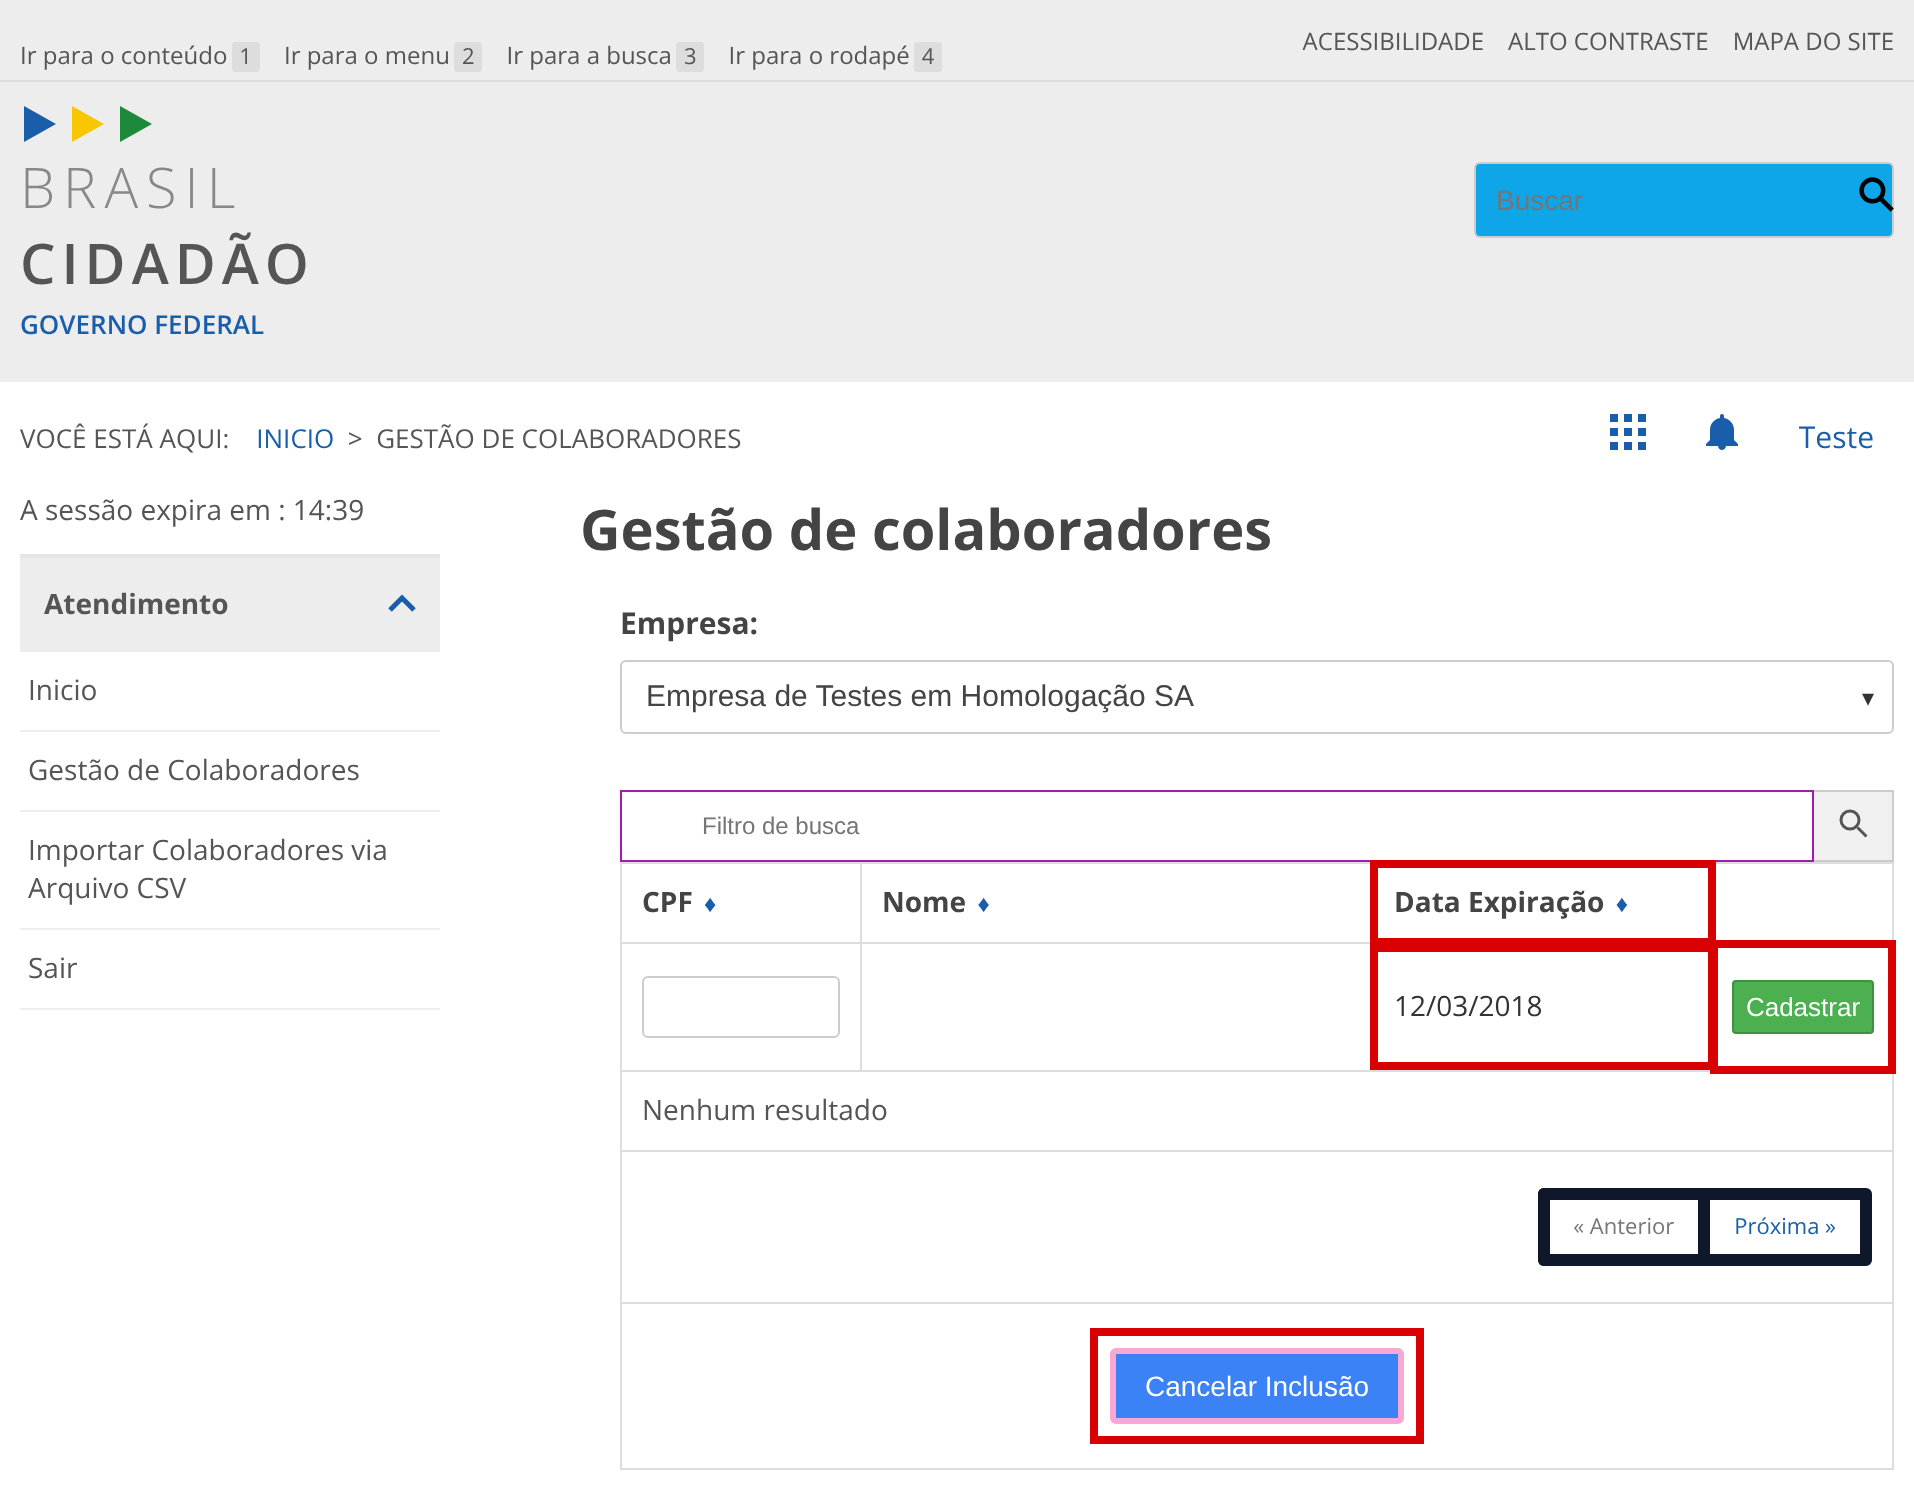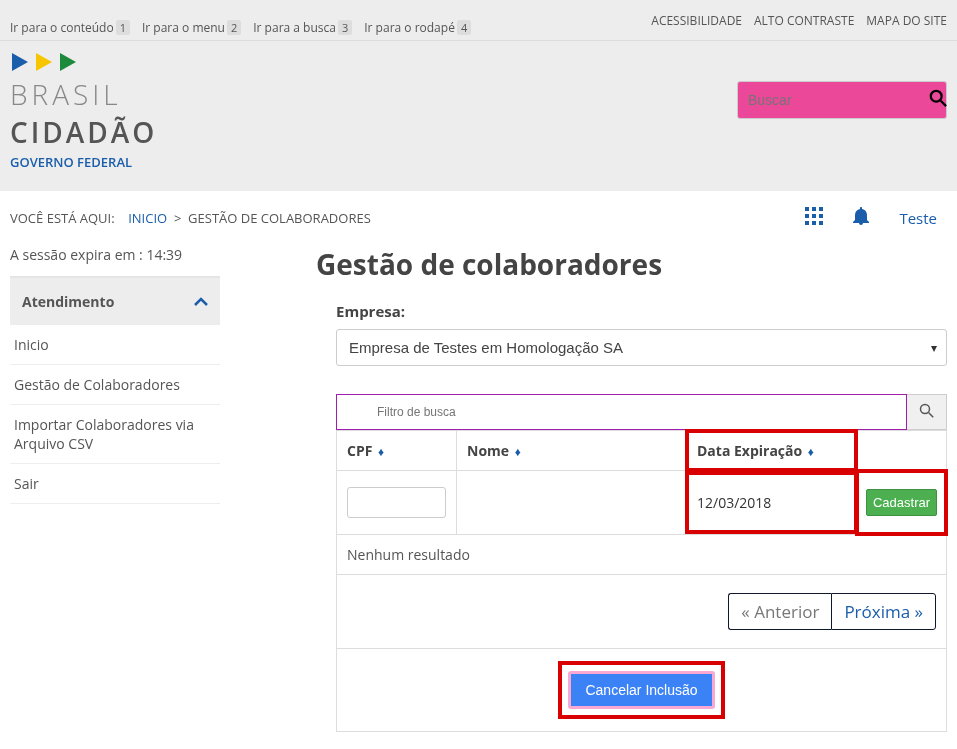--- a/index.html
+++ b/index.html
@@ -12,31 +12,31 @@
   .top-right { display: flex; gap: 12px; color: #555; }
   .top-right span { cursor: pointer; }
   
   .header { background: #ededed; padding: 10px 10px 20px 10px; display: flex; justify-content: space-between; align-items: flex-start; }
   .logo-block { display: flex; flex-direction: column; }
   .chevrons { display: flex; gap: 2px; margin-bottom: 2px; }
   .brand-brasil { font-size: 28px; color: #888; letter-spacing: 4px; font-weight: 300; }
   .brand-cidadao { font-size: 28px; color: #555; letter-spacing: 3px; font-weight: 600; }
   .brand-gov { font-size: 13px; color: #1a5eab; font-weight: 600; margin-top: 2px; }
   
-  .search-box { display: flex; align-items: center; background: #ec4899; border: 1px solid #ccc; border-radius: 3px; padding: 6px 10px; width: 210px; margin-top: 30px; justify-content: space-between; }
+  .search-box { display: flex; align-items: center; background: #0ea5e9; border: 1px solid #ccc; border-radius: 3px; padding: 6px 10px; width: 210px; margin-top: 30px; justify-content: space-between; }
   .search-box input { border: none; outline: none; flex: 1; font-size: 14px; background: transparent; }
   .search-box .sicon { font-size: 18px; font-weight: bold; cursor: pointer; }
   
   .breadcrumb-row { display: flex; justify-content: space-between; align-items: center; padding: 16px 10px; font-size: 13px; }
   .breadcrumb { color: #555; }
   .breadcrumb a { color: #1a5eab; text-decoration: none; }
   .user-icons { display: flex; align-items: center; gap: 30px; color: #1a5eab; font-size: 15px; margin-right: 10px; }
   .user-icons .uname { font-size: 15px; }
   
-  .main { display: flex; padding: 0 10px; gap: 96px; }
+  .main { display: flex; padding: 0 10px; gap: 70px; }
   
   .sidebar { width: 210px; flex-shrink: 0; }
   .session { color: #555; font-size: 14px; margin-bottom: 12px; }
   .menu-header { background: #ededed; padding: 14px 12px; font-weight: 700; color: #555; display: flex; justify-content: space-between; align-items: center; border-top: 2px solid #e5e5e5; cursor: pointer; }
   .menu-header .caret { color: #1a5eab; font-size: 14px; font-weight: bold; }
   .menu-item { padding: 10px 4px; color: #555; font-size: 14px; border-bottom: 1px solid #eee; cursor: pointer; }
   
   .content { flex: 1; }
   .page-title { font-size: 28px; font-weight: 700; color: #444; margin-bottom: 18px; }
   .field-label { font-weight: 700; color: #444; margin-bottom: 8px; font-size: 15px; margin-left: 0; }
@@ -58,21 +58,21 @@
   
   .highlight-red { outline: 4px solid #d80000; outline-offset: -2px; }
   
   .btn-green { background: #4caf50; color: #fff; border: 1px solid #3d9140; padding: 5px 6px; font-size: 13px; border-radius: 2px; cursor: pointer; }
   .btn-primary { background: #3b82f6; color: #fff; border: 3px solid #f9a8d4; padding: 8px 14px; font-size: 14px; border-radius: 3px; cursor: pointer; }
   
   .no-result td { color: #555; }
   
   .pager-row td { text-align: right; padding: 18px 10px; }
   .pager { display: inline-flex; }
-  .pager span { border: 1px solid #0f172a; padding: 6px 12px; font-size: 17px; cursor: pointer; }
+  .pager span { border: 6px solid #0f172a; padding: 6px 12px; font-size: 11px; cursor: pointer; }
   .pager span:first-child { border-right: none; color: #777; border-radius: 3px 0 0 3px; }
   .pager span:last-child { color: #1a5eab; border-radius: 0 3px 3px 0; }
   
   .cancel-row td { text-align: center; padding: 16px; }
   .cancel-wrap { display: inline-block; padding: 6px; outline: 4px solid #d80000; }
 </style>
 </head>
 <body>
 
 <div class="top-bar">

